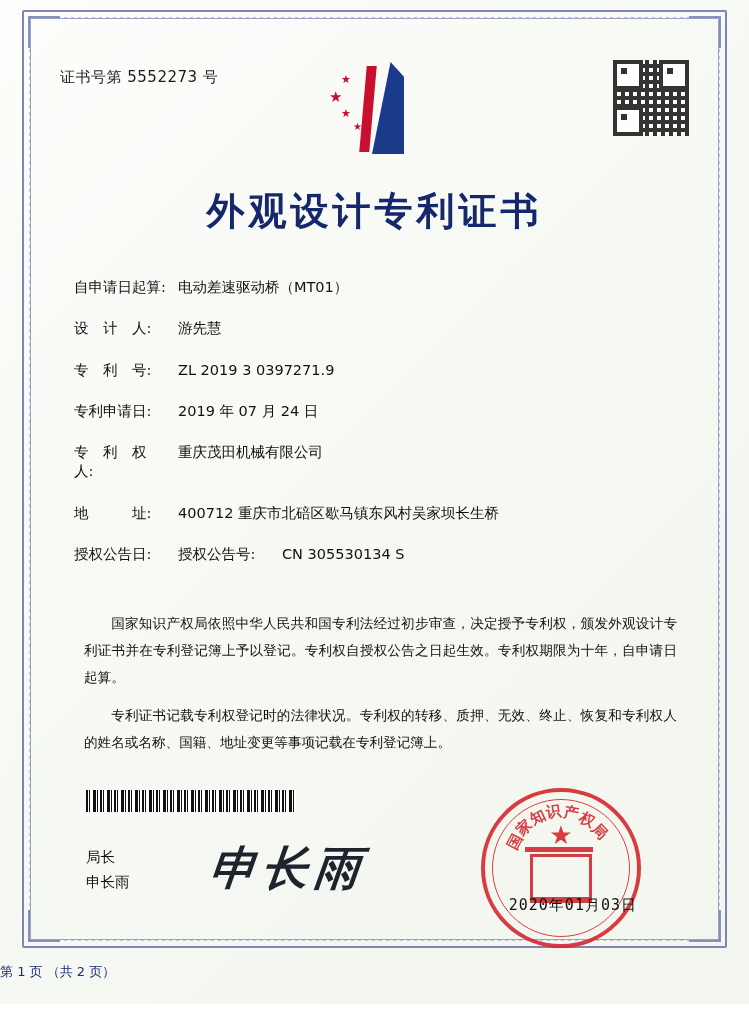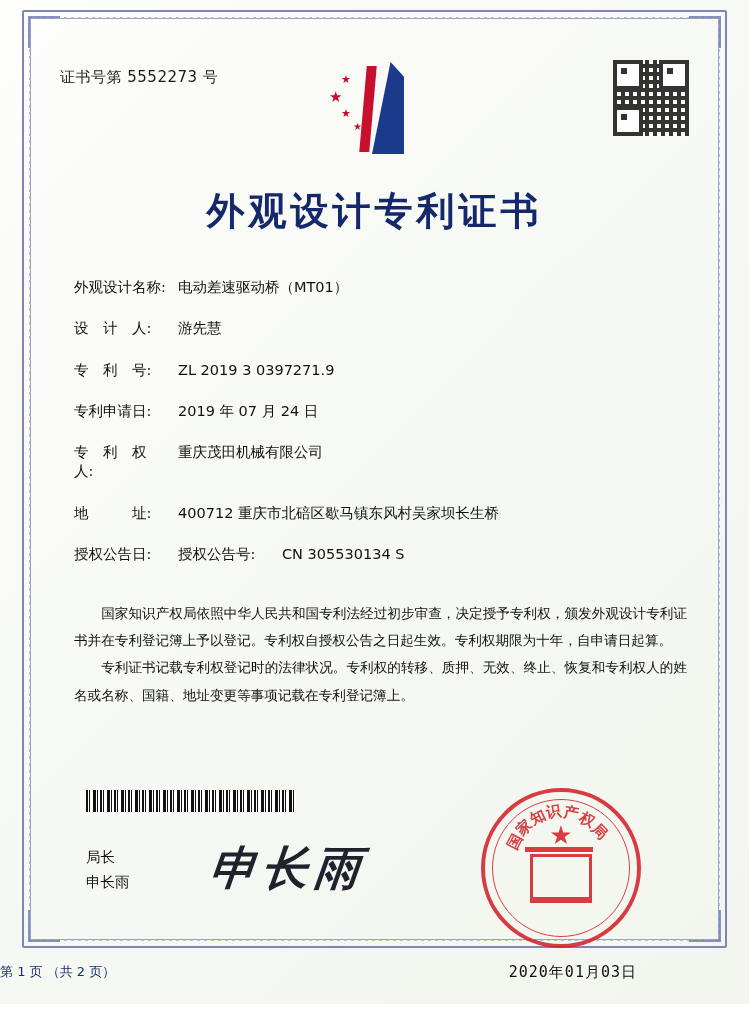--- a/index.html
+++ b/index.html
@@ -193,21 +193,21 @@
     position: absolute;
     left: 74px;
     right: 62px;
     top: 600px;
     font-family: "DejaVu Serif", "Liberation Serif", serif;
     font-size: 13.6px;
     line-height: 2.0;
     color: #111;
     text-align: justify;
   }
-  .body-text p { margin: 0; text-indent: 2em; }
+  .body-text p { margin: 10px; text-indent: 2em; }
 
   .barcode {
     position: absolute;
     left: 86px;
     top: 790px;
     width: 210px;
     height: 22px;
     background-image: repeating-linear-gradient(
       90deg,
       #111 0 2px, #fff 2px 3px, #111 3px 4px, #fff 4px 7px,
@@ -288,21 +288,21 @@
   }
   .seal-text span {
     position: absolute;
     left: 50%;
     top: 50%;
     transform-origin: 0 0;
   }
   .seal-date {
     position: absolute;
     right: 112px;
-    top: 963px;
+    top: 896px;
     font-family: "DejaVu Sans Mono", "Liberation Mono", monospace;
     font-size: 15px;
     color: #111;
     letter-spacing: 1px;
   }
 
   .page-num {
     position: absolute;
     left: 0; right: 0;
     top: 963px;
@@ -354,21 +354,21 @@
     <div class="fp c">
         <i></i>
       </div>
   </div>
 
   <div class="title">外观设计专利证书</div>
 
   <div class="fields">
 
     <div class="field-row">
-      <div class="field-label">外观设计名称:</div>
+      <div class="field-label">自申请日起算:</div>
       <div class="field-value">电动差速驱动桥（MT01）</div>
     </div>
 
     <div class="field-row">
       <div class="field-label">设　计　人:</div>
       <div class="field-value">游先慧</div>
     </div>
 
     <div class="field-row">
       <div class="field-label">专　利　号:</div>

